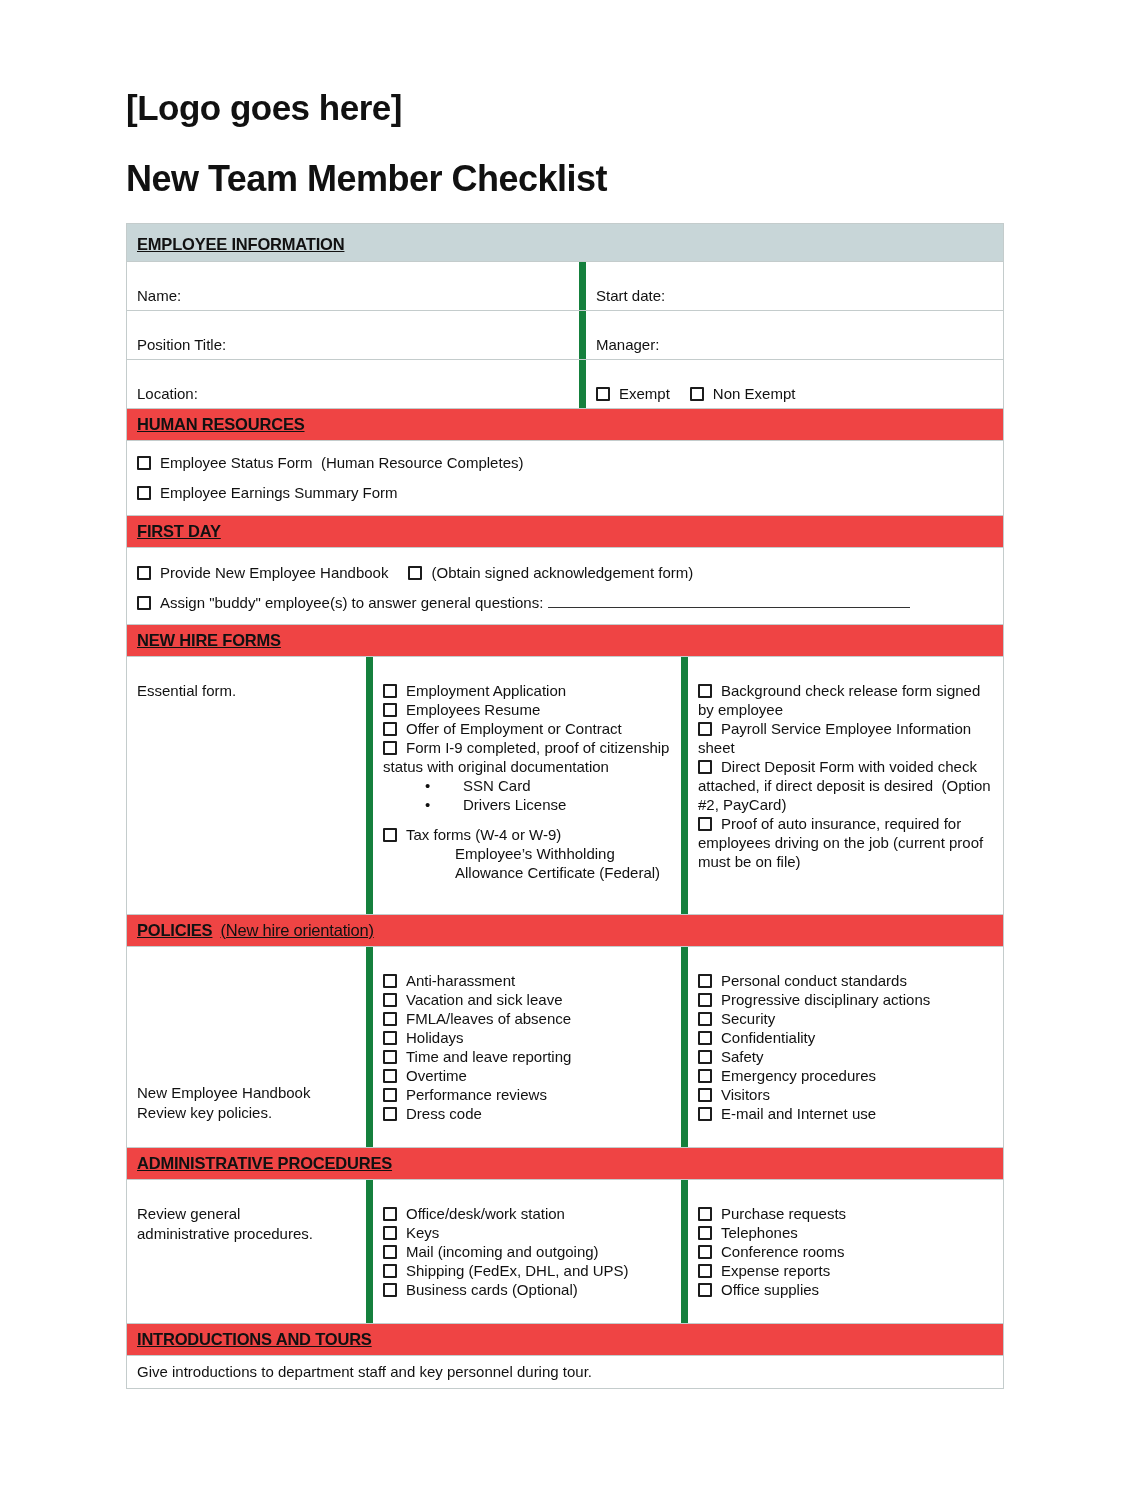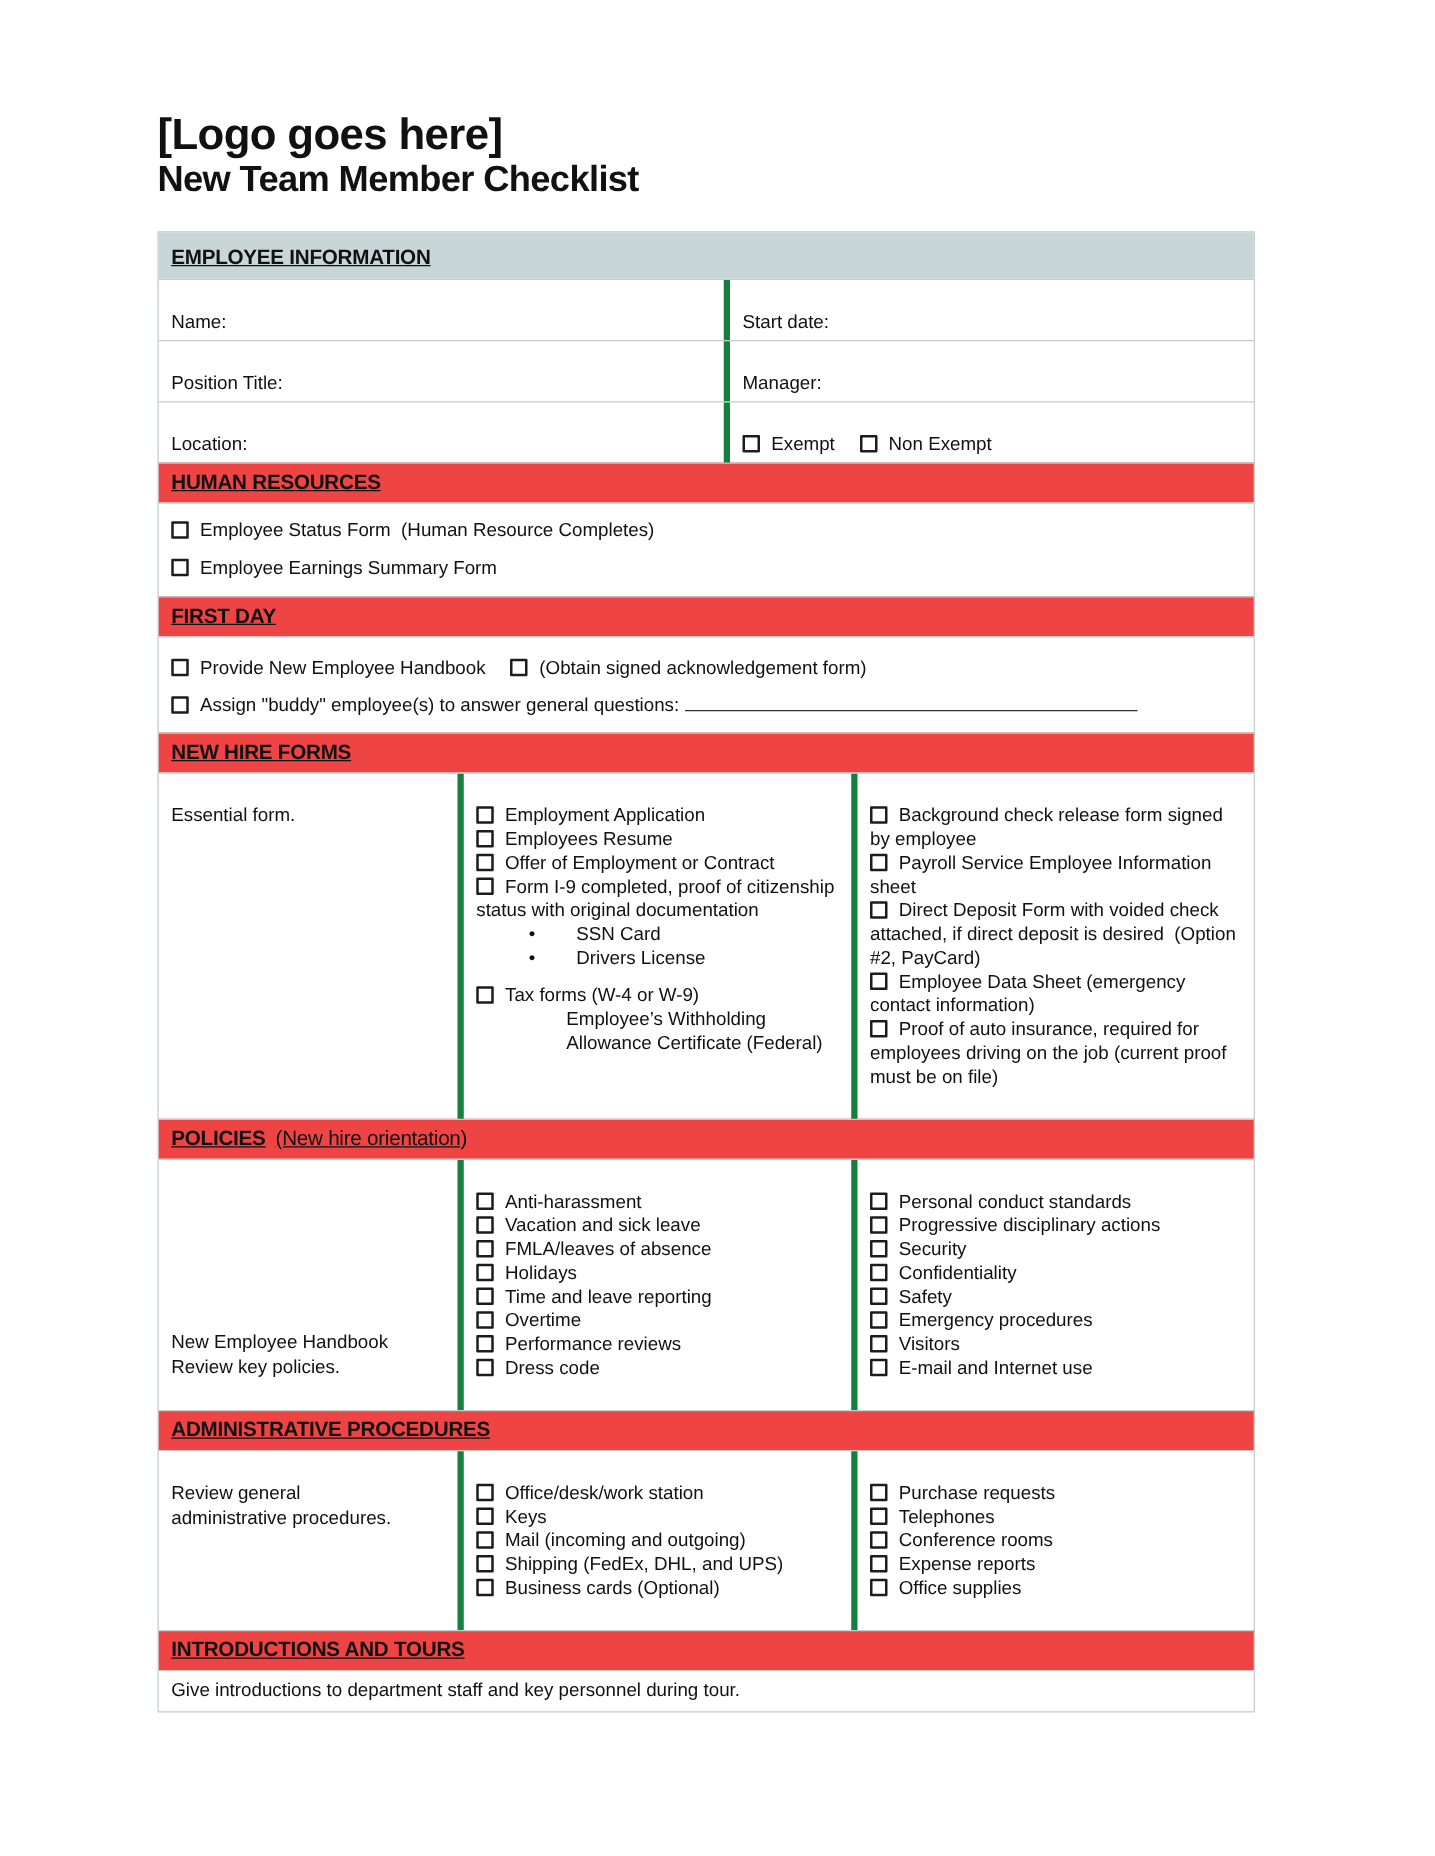--- a/index.html
+++ b/index.html
@@ -12,21 +12,22 @@
     color:#111;
     overflow:hidden;
   }
   .content { position:absolute; left:126px; top:0; width:878px; }
   .logo-title {
     padding-top:88px;
     font-size:35px; font-weight:bold; letter-spacing:-0.5px;
     line-height:1.15;
   }
   .doc-title {
-    font-size:29px; font-weight:bold; letter-spacing:-0.5px;
+    margin-top:30px;
+    font-size:36px; font-weight:bold; letter-spacing:-0.5px;
     line-height:1.15;
   }
   .tbl {
     margin-top:23px;
     width:100%;
     border:1px solid #c4cccc;
     background:#fff;
   }
   .sec { border-top:1px solid #c4cccc; }
   .tbl > :first-child { border-top:none; }
@@ -35,21 +36,21 @@
     padding:0 10px 7px 10px;
     font-weight:bold; font-size:16.5px;
     letter-spacing:-0.2px;
     text-decoration:underline;
   }
   .sec-header.primary { height:37px; background:#c8d6d8; }
   .sec-header.secondary { height:32px; background:#ef4444; align-items:center; padding-bottom:0; }
   .sec-header .note { font-weight:normal; margin-left:8px;text-align:center; }
   .row { display:flex; border-top:1px solid #c4cccc; }
   .cell { padding:24px 10px; font-size:15px; line-height:19px; }
-  .cell + .cell { border-left:5px solid #15803d; }
+  .cell + .cell { border-left:7px solid #15803d; }
   
   .cols2 .c-left { width:452px; }
   .cols2 .c-right { flex:1; }
   .cols2 .cell { height:48px; }
   
   .cols3 .c1 { width:239px; }
   .cols3 .c2 { width:315px; }
   .cols3 .c3 { flex:1; }
   
   .cb {
@@ -155,21 +156,20 @@
             <div class="li checkbox"><span class="cb"></span><span>Form I-9 completed, proof of citizenship status with original documentation</span></div>
             <div class="li bullet"><span>SSN Card</span></div>
             <div class="li bullet"><span>Drivers License</span></div>
             <div class="li checkbox gap"><span class="cb"></span><span>Tax forms (W-4 or W-9)</span></div>
             <div class="li plain"><span>Employee’s Withholding Allowance Certificate (Federal)</span></div>
           </div>
         <div class="cell c3">
             <div class="li checkbox"><span class="cb"></span><span>Background check release form signed by employee</span></div>
             <div class="li checkbox"><span class="cb"></span><span>Payroll Service Employee Information sheet</span></div>
             <div class="li checkbox"><span class="cb"></span><span>Direct Deposit Form with voided check attached, if direct deposit is desired&nbsp; (Option #2, PayCard)</span></div>
-            <div class="li checkbox"><span class="cb"></span><span>Employee Data Sheet (emergency contact information)</span></div>
             <div class="li checkbox"><span class="cb"></span><span>Proof of auto insurance, required for employees driving on the job (current proof must be on file)</span></div>
           </div>
       </div>
 
       <div class="sec sec-header secondary">
         <span>POLICIES</span>
         <span class="note">(New hire orientation)</span>
       </div>
       <div class="row cols3 min-pol">
         <div class="cell c1 row-label">

